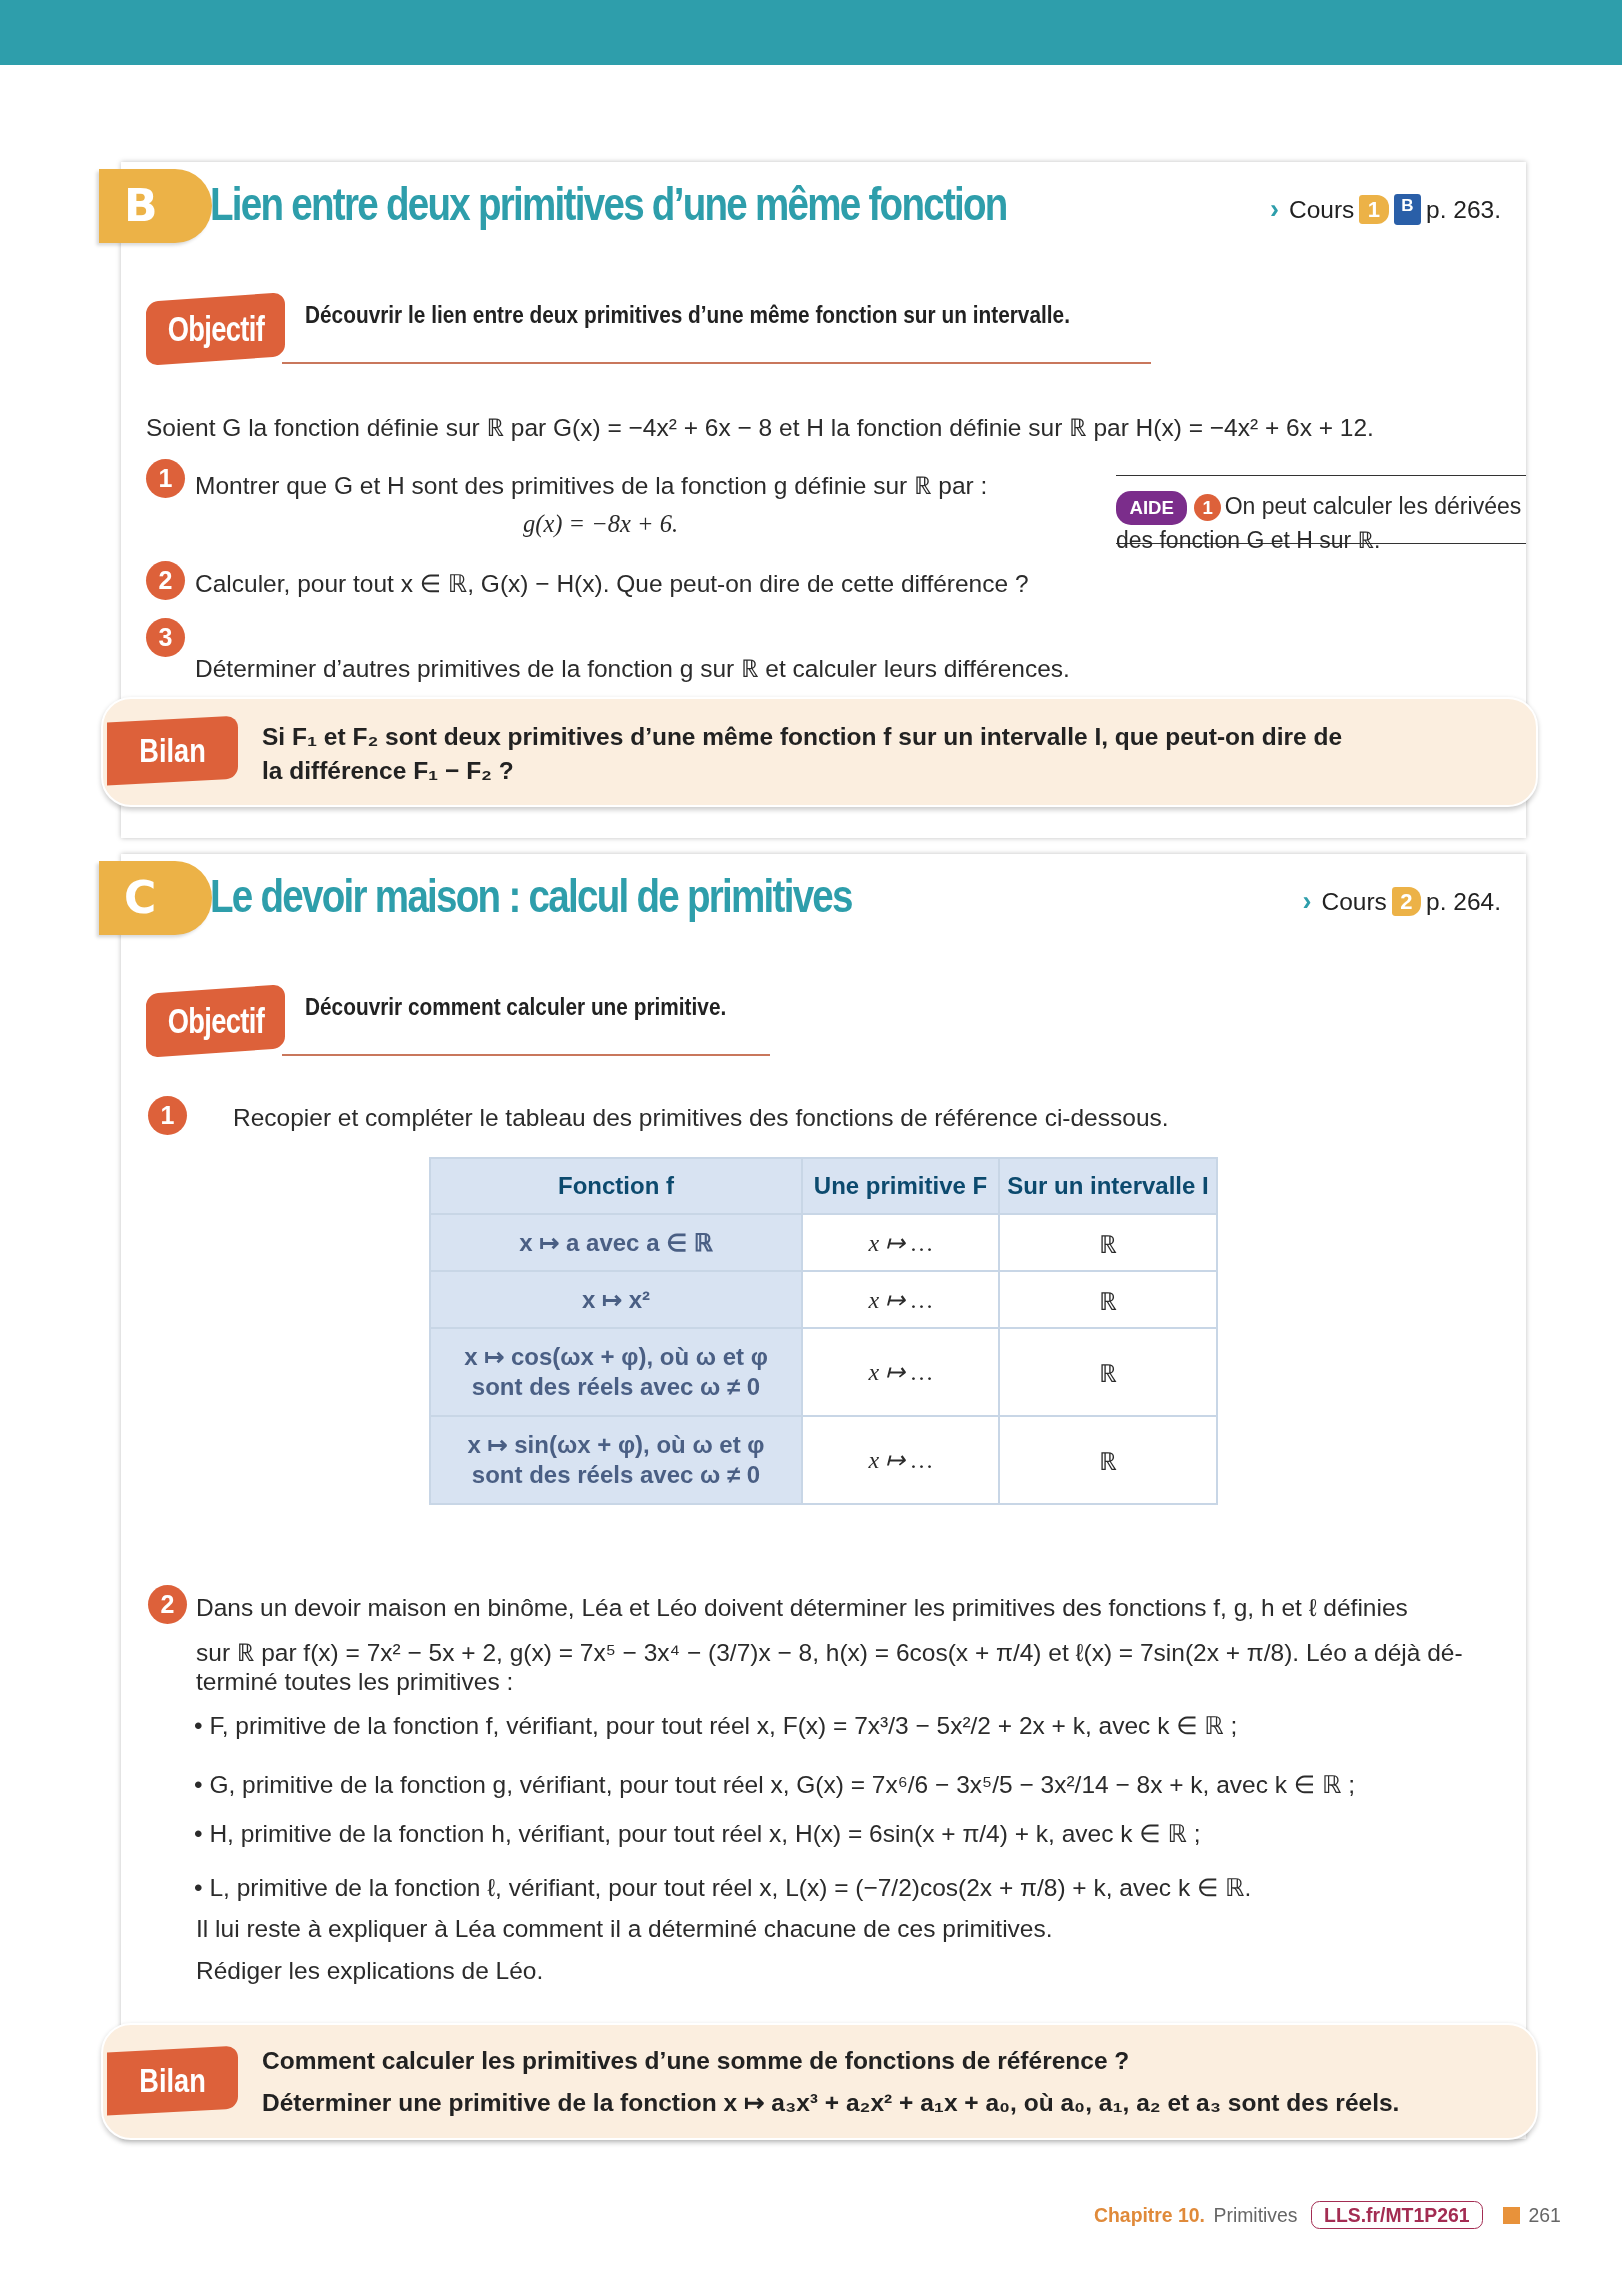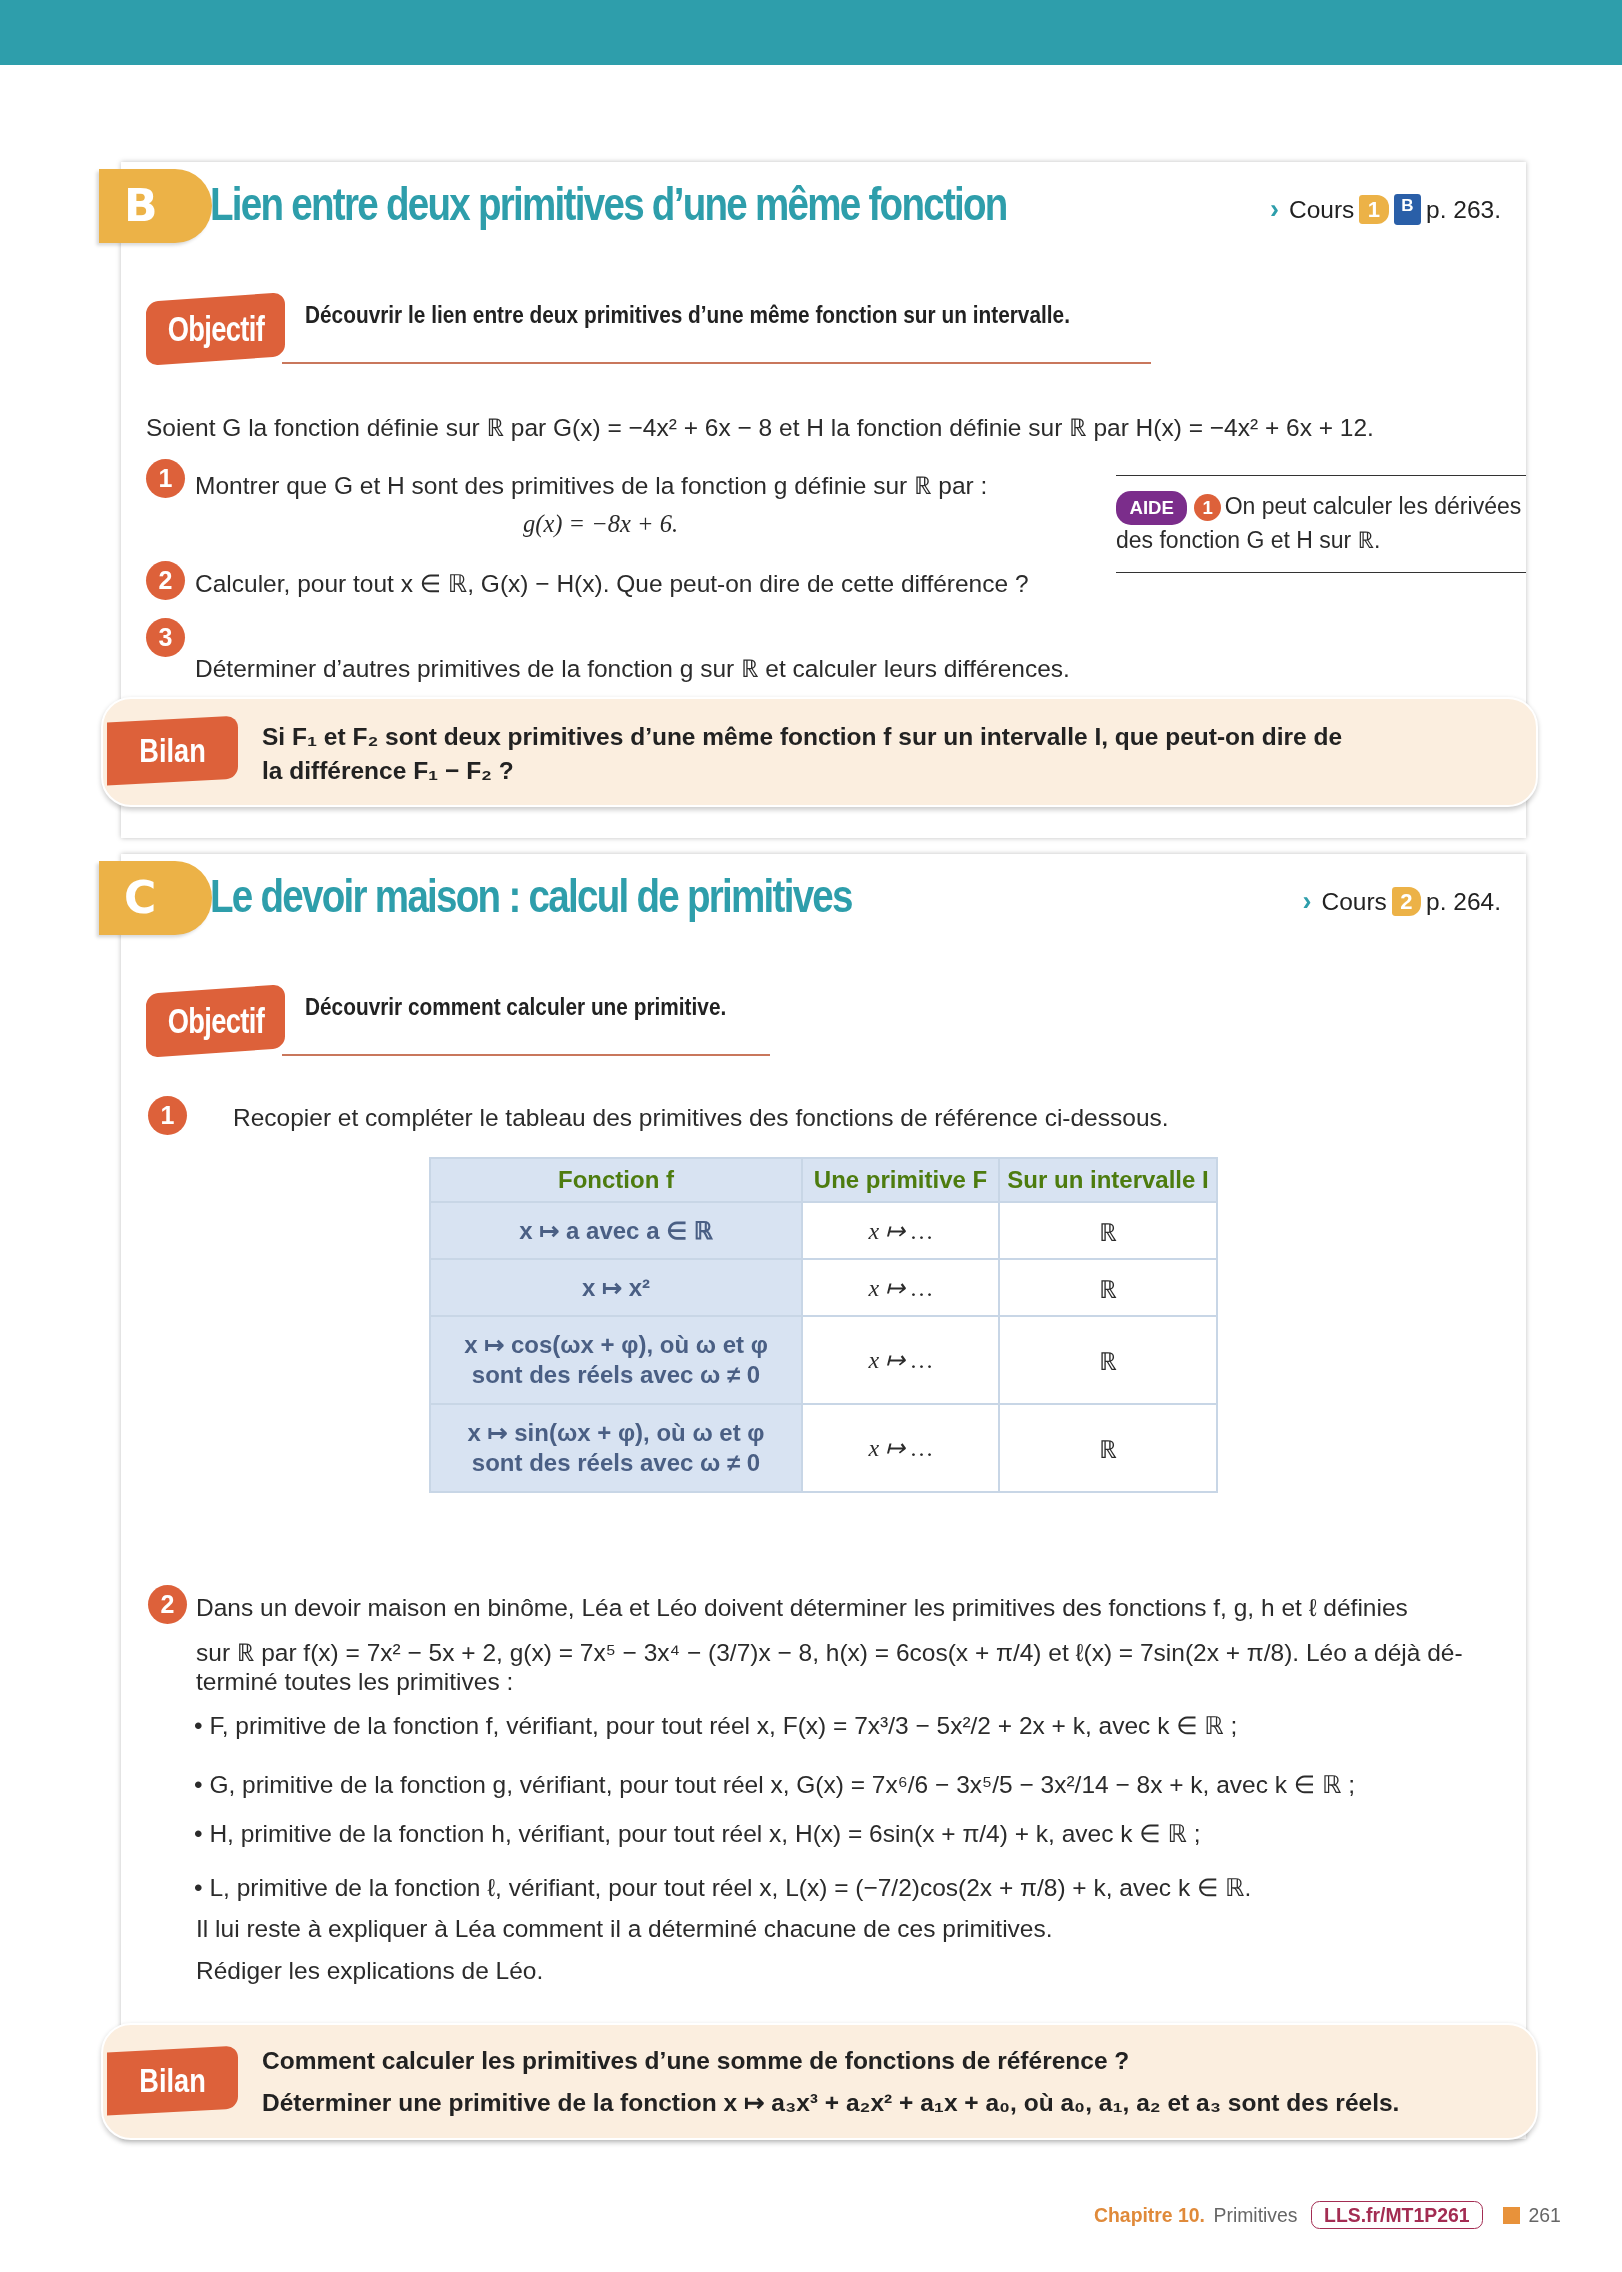--- a/index.html
+++ b/index.html
@@ -32,41 +32,41 @@
   .objectif-tag span { transform: skewY(4deg) scaleX(0.78); display: inline-block; }
   .objectif-text { position: absolute; left: 184px; font-weight: bold; font-size: 24.5px; color: #222;
                    transform: scaleX(0.85); transform-origin: left center; white-space: nowrap; }
   .objectif-line { position: absolute; left: 161px; height: 1.7px; background: #c9775c; }
 
   .para { position: absolute; font-size: 24.5px; color: #2b2b2b; white-space: nowrap; }
   .math { font-family: "Liberation Serif", serif; font-style: italic; }
   .num-circle { display: inline-flex; width: 39px; height: 39px; border-radius: 50%; background: #dd613a; color: #fff;
                 font-weight: bold; font-size: 25px; align-items: center; justify-content: center; position: absolute; }
 
-  .aide-box { position: absolute; left: 995px; top: 313px; width: 410px; height: 98px;
+  .aide-box { position: absolute; left: 995px; top: 313px; width: 410px; height: 69px;
               border-top: 1.7px solid #333; border-bottom: 1.7px solid #333; padding-top: 15px; font-size: 23px; line-height: 30px; }
   .aide-pill { display: inline-block; background: #7b2d8b; color: #fff; font-weight: bold; font-size: 18.6px;
                padding: 1.7px 13.5px; border-radius: 15px; margin-right: 6.8px; }
   .aide-num { display: inline-flex; width: 27px; height: 27px; border-radius: 50%; background: #dd613a; color: #fff;
               font-weight: bold; font-size: 18.6px; align-items: center; justify-content: center; vertical-align: middle; margin-right: 3.4px; }
 
   .bilan { position: absolute; left: 101px; width: 1437px; background: #fbeedf; border-radius: 30px;
            box-shadow: 0 2.5px 5px rgba(0,0,0,0.2); border: 2.5px solid #fff; }
   .bilan-b { top: 697px; height: 110px; }
   .bilan-c { top: 2023px; height: 117px; }
   .bilan-tag { position: absolute; left: 4.2px; width: 131px; height: 63px; background: #dd613a; color: #fff;
                font-weight: bold; font-size: 34px; display: flex; align-items: center; justify-content: center;
                border-radius: 0 12px 12px 0; transform: skewY(-3deg); }
   .bilan-tag span { transform: skewY(3deg) scaleX(0.8); display: inline-block; }
   .bilan-text { position: absolute; left: 159px; font-weight: bold; font-size: 24.5px; color: #222; line-height: 34px;
                 white-space: nowrap; }
 
   table.prim { position: absolute; left: 429px; top: 1157px; border-collapse: collapse; font-size: 24px; }
   table.prim td, table.prim th { border: 2.5px solid #c8d6e6; text-align: center; vertical-align: middle; }
-  table.prim th { background: #d8e3f2; color: #4d7c0f; font-weight: bold; height: 44px; }
+  table.prim th { background: #d8e3f2; color: #0c4a6e; font-weight: bold; height: 56px; }
   table.prim td.f { background: #d8e3f2; color: #4a5f84; font-weight: bold; width: 372px; line-height: 30px; }
   table.prim td.p { width: 197px; font-family: "Liberation Serif", serif; font-style: italic; }
   table.prim td.i { width: 218px; font-family: "Liberation Serif", serif; font-size: 25px; }
   table.prim tr.r1 td { height: 57px; }
   table.prim tr.r2 td { height: 88px; }
 
   .bullet-line { position: absolute; left: 194px; font-size: 24.5px; white-space: nowrap; }
   .footer { position: absolute; left: 1094px; top: 2201px; font-size: 19.4px; display: flex; align-items: center; gap: 8.5px; }
   .footer .chap { color: #e08a3a; font-weight: bold; }
   .footer .prim-word { color: #666; }

